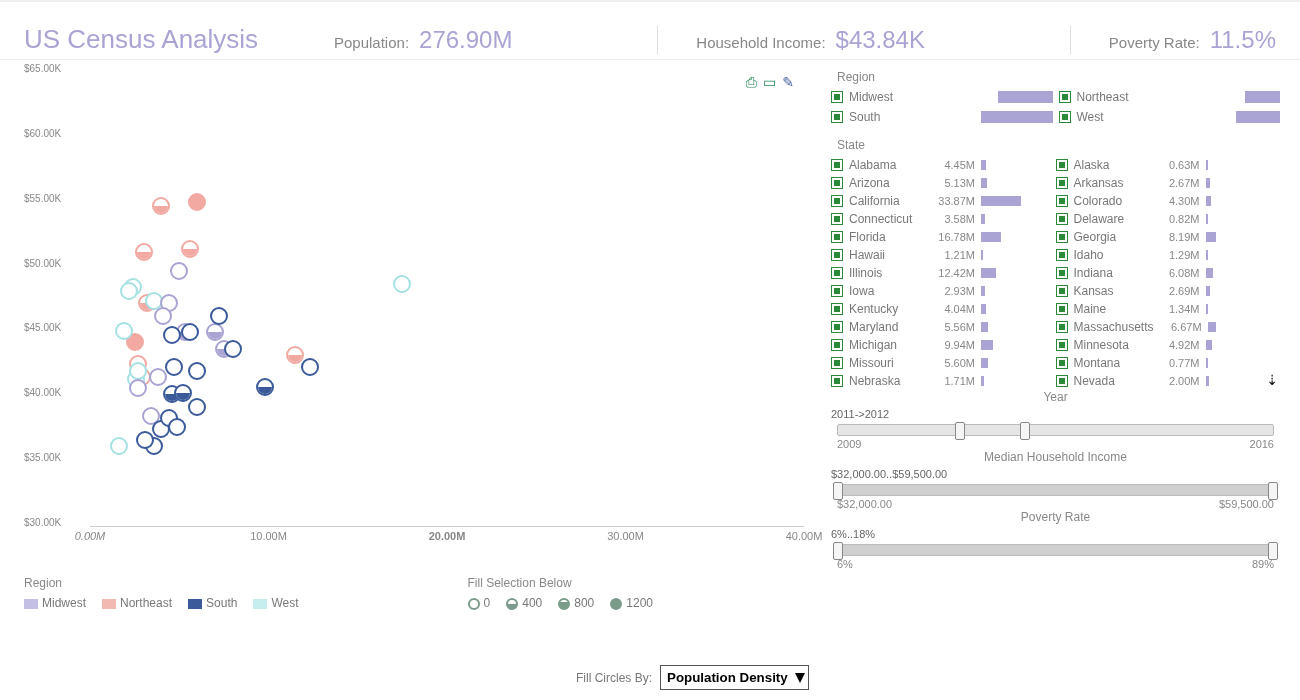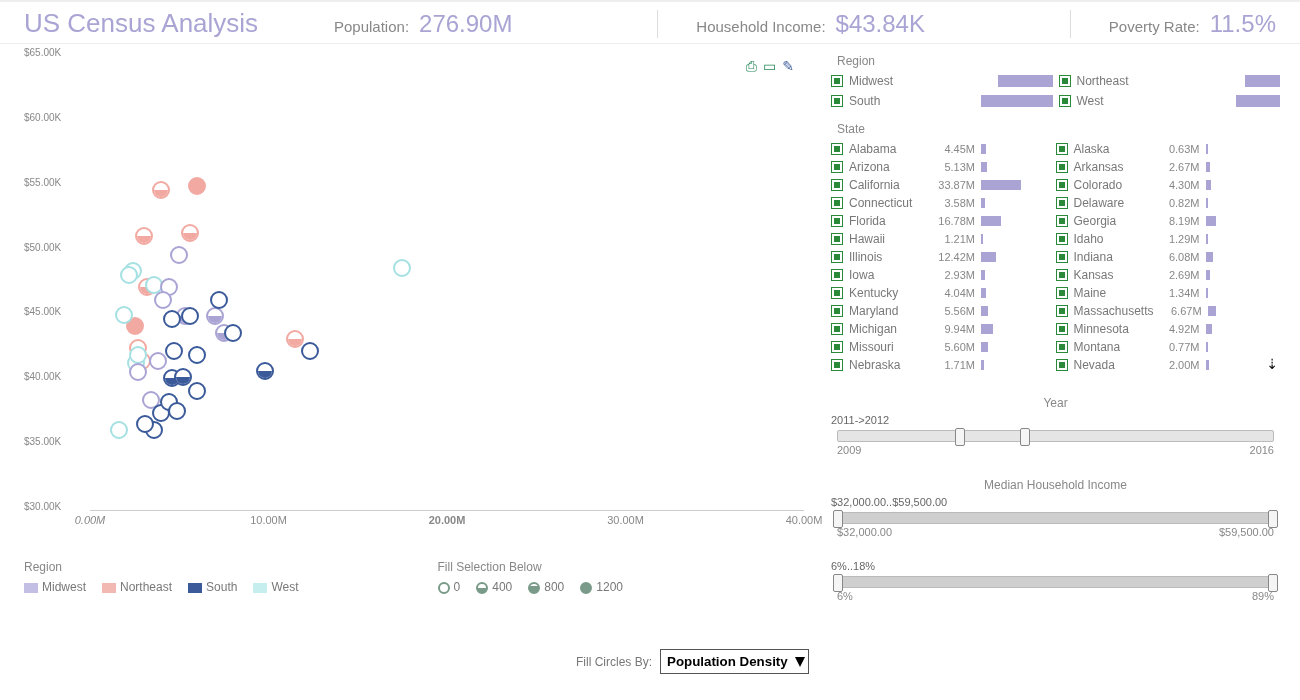--- a/index.html
+++ b/index.html
@@ -1,17 +1,17 @@
 <!DOCTYPE html>
 <html><head>
 <meta charset="utf-8">
 <style>
   * { box-sizing: border-box; }
   body { margin:0; font-family: Arial, Helvetica, sans-serif; font-size:12px; color:#787878; background:#fff; width:1300px; height:700px; overflow:hidden; }
-  .top { display:flex; align-items:baseline; padding:6px 24px 4px 24px; border-top:2px solid #eee; border-bottom:1px solid #eee;}
+  .top { display:flex; align-items:baseline; padding:22px 24px 4px 24px; border-top:2px solid #eee; border-bottom:1px solid #eee;}
   .title { font-size:26px; color:#a9a4d4; font-weight:400; flex:0 0 310px;}
   .kpis { display:flex; flex:1; justify-content:space-between; align-items:baseline;}
   .kpi { display:flex; align-items:baseline; gap:10px;}
   .kpi .lbl { font-size:15px; color:#888;}
   .kpi .val { font-size:24px; color:#a9a4d4; font-weight:400;}
   .kpi.sep { border-left:1px solid #ddd; padding-left:38px;}
   .main { display:flex; height:640px;}
   .left { flex:0 0 825px; position:relative; padding:10px 0 0 24px;}
   .right { flex:1; padding:10px 20px 0 6px; position:relative;}
   
@@ -63,21 +63,21 @@
   .region-bar { position:absolute; right:0; top:0; height:12px; background:#a9a4d4;}
   
   .state-grid { display:grid; grid-template-columns: 1fr 1fr; gap:0 0; max-height:240px; overflow:hidden; position:relative;}
   .state-row { display:flex; align-items:center; gap:6px; height:18px;}
   .state-label { flex:0 0 78px; color:#787878;}
   .state-val { flex:0 0 42px; text-align:right; color:#888; font-size:11px;}
   .state-bar-wrap{ flex:0 0 40px; height:10px; position:relative;}
   .state-bar{ position:absolute; left:0; top:0; bottom:0; background:#a9a4d4;}
   .scroll-arrow { position:absolute; right:2px; bottom:2px; font-size:14px; color:#000; cursor:pointer;}
   
-  .slider-block { margin-top:22px;}
+  .slider-block { }
   .slider-title { text-align:center; color:#888; margin-bottom:4px;}
   .slider-value { text-align:left; color:#666; font-size:11px; margin-bottom:4px;}
   .track { position:relative; height:12px; background:#e5e5e5; border:1px solid #bbb; border-radius:2px; margin:0 6px;}
   .track .fill { position:absolute; top:0; bottom:0; background:#cfcfcf;}
   .thumb { position:absolute; top:-3px; width:10px; height:18px; background:#f5f5f5; border:1px solid #888; border-radius:2px; transform:translateX(-50%);}
   .slider-ends { display:flex; justify-content:space-between; font-size:11px; color:#888; margin:2px 6px 0 6px;}
 </style>
 </head>
 <body>
 
@@ -188,21 +188,21 @@
     <div class="legend-block">
       <div class="legend-col">
         <div class="legend-title">Region</div>
         <div class="legend-items">
           <span><span class="sw sw-mid"></span><span>Midwest</span></span>
           <span><span class="sw sw-ne"></span><span>Northeast</span></span>
           <span><span class="sw sw-so"></span><span>South</span></span>
           <span><span class="sw sw-we"></span><span>West</span></span>
         </div>
       </div>
-      <div class="legend-col" style="margin-left:79px;">
+      <div class="legend-col" style="margin-left:109px;">
         <div class="legend-title">Fill Selection Below</div>
         <div class="legend-fill-items">
           <span><span class="circ"></span><span>0</span></span>
           <span><span class="circ h"></span><span>400</span></span>
           <span><span class="circ m"></span><span>800</span></span>
           <span><span class="circ f"></span><span>1200</span></span>
         </div>
       </div>
     </div>
     <div class="fillby">
@@ -541,20 +541,21 @@
           <div class="thumb" id="in-a" style="left: 0%;"></div>
           <div class="thumb" id="in-b" style="left: 100%;"></div>
         </div>
       <div class="slider-ends">
           <span>$32,000.00</span>
           <span>$59,500.00</span>
         </div>
     </div>
 
     <div class="slider-block">
+      <div class="slider-title">Poverty Rate</div>
       <div class="slider-value">6%..18%</div>
       <div class="track">
           <div class="fill" style="left:0;right:0;"></div>
           <div class="thumb" id="pv-a" style="left: 0%;"></div>
           <div class="thumb" id="pv-b" style="left: 100%;"></div>
         </div>
       <div class="slider-ends">
           <span>6%</span>
           <span>89%</span>
         </div>

